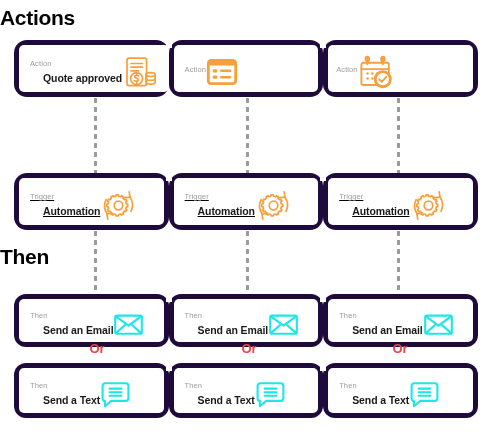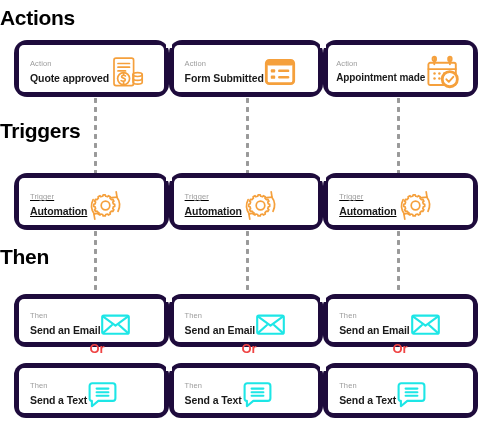--- a/index.html
+++ b/index.html
@@ -101,20 +101,21 @@
     color: #9c9c9c;
     margin-bottom: 3px;
     letter-spacing: 0.1px;
   }
   .title {
     font-size: 10.5px;
     font-weight: bold;
     color: #1a1a1a;
     letter-spacing: -0.1px;
     white-space: nowrap;
+    margin-left: 13px;
   }
   .icon-slot {
     flex: 0 0 auto;
     display: flex;
     align-items: center;
     justify-content: center;
   }
 
   
   #row-actions  { top: 40px;  height: 57px; }
@@ -142,21 +143,20 @@
 
   svg { display: block; }
 </style>
 </head>
 <body>
 
 <div class="canvas">
 
   <div class="section-heading" id="heading-actions">Actions</div>
 
-  <div class="section-heading" id="heading-triggers">Triggers</div>
 
   <div class="section-heading" id="heading-then">Then</div>
 
   <div class="connector" style="left:93px;  top:96px; height:80px;"></div>
   <div class="connector" style="left:245px; top:96px; height:80px;"></div>
   <div class="connector" style="left:396px; top:96px; height:80px;"></div>
 
   <div class="connector" style="left:93px;  top:229px; height:68px;"></div>
   <div class="connector" style="left:245px; top:229px; height:68px;"></div>
   <div class="connector" style="left:396px; top:229px; height:68px;"></div>
@@ -184,40 +184,38 @@
             <path d="M24 25.5c0 1 2.1 1.9 4.6 1.9s4.6-.9 4.6-1.9"></path>
           </svg>
         </div>
       </div>
     </div>
 
     <div class="cell">
       <div class="card">
         <div class="card-text">
           <div class="kicker">Action</div>
-          <div class="title">Form Submitted</div>
         </div>
         <div class="icon-slot">
           <svg width="32" height="32" viewBox="0 0 32 32">
             <rect x="2.3" y="4.3" width="27.4" height="23.4" rx="3" fill="none" stroke="#F5A03C" stroke-width="2.8"></rect>
             <rect x="2.3" y="4.3" width="27.4" height="5.3" rx="2.4" fill="#F5A03C"></rect>
             <rect x="6.8" y="13.3" width="4.4" height="3.2" rx="0.9" fill="#F5A03C"></rect>
             <rect x="6.8" y="19.6" width="4.4" height="3.2" rx="0.9" fill="#F5A03C"></rect>
             <rect x="14.1" y="13.6" width="11.2" height="2.5" rx="1.2" fill="#F5A03C"></rect>
             <rect x="14.1" y="19.9" width="11.2" height="2.5" rx="1.2" fill="#F5A03C"></rect>
           </svg>
         </div>
       </div>
     </div>
 
     <div class="cell">
       <div class="card" style="padding-right:5px; padding-left:8px;">
         <div class="card-text">
           <div class="kicker">Action</div>
-          <div class="title" style="font-size:10px;">Appointment made</div>
         </div>
         <div class="icon-slot">
           <svg width="36" height="36" viewBox="0 0 36 36" fill="none" stroke="#F5A03C" stroke-width="1.9" stroke-linecap="round" stroke-linejoin="round">
             <path d="M5.2 8.8h23.8a1.8 1.8 0 0 1 1.8 1.8v18.6a1.8 1.8 0 0 1-1.8 1.8H5.2a1.8 1.8 0 0 1-1.8-1.8V10.6a1.8 1.8 0 0 1 1.8-1.8z"></path>
             <line x1="3.4" y1="15.1" x2="30.8" y2="15.1"></line>
             <path d="M9.3 3.6v6.6"></path>
               <path d="M24.9 3.6v6.6"></path>
             <rect x="7.6" y="2.6" width="3.4" height="4.6" rx="1.7"></rect>
             <rect x="23.2" y="2.6" width="3.4" height="4.6" rx="1.7"></rect>
             <circle cx="9.5" cy="19.6" r="1.25" fill="#F5A03C" stroke="none"></circle>

